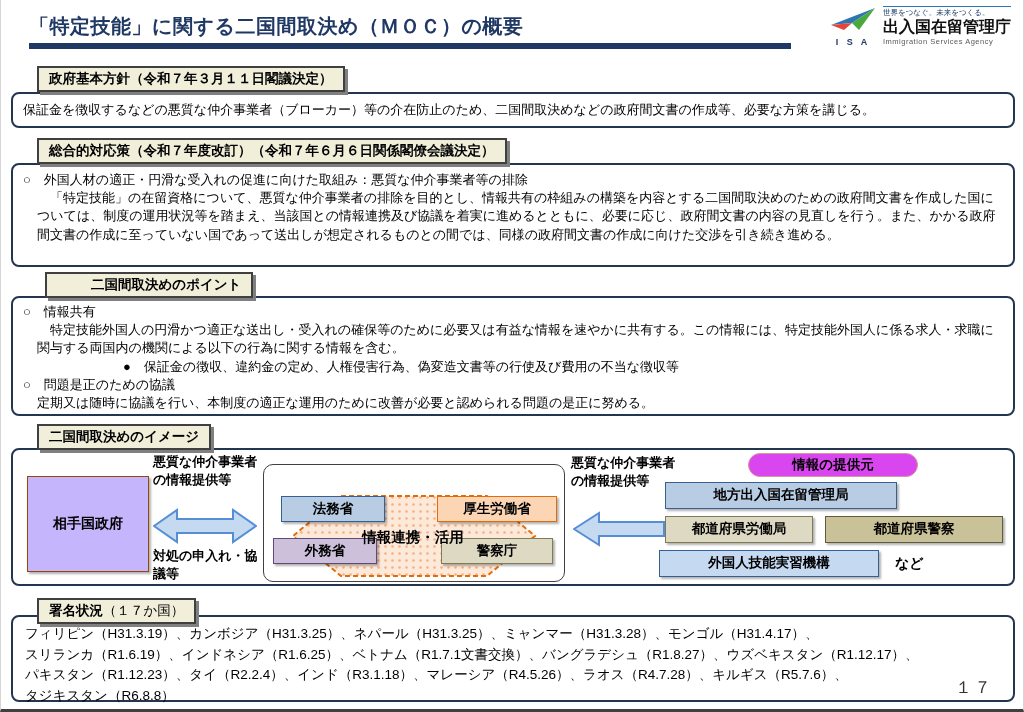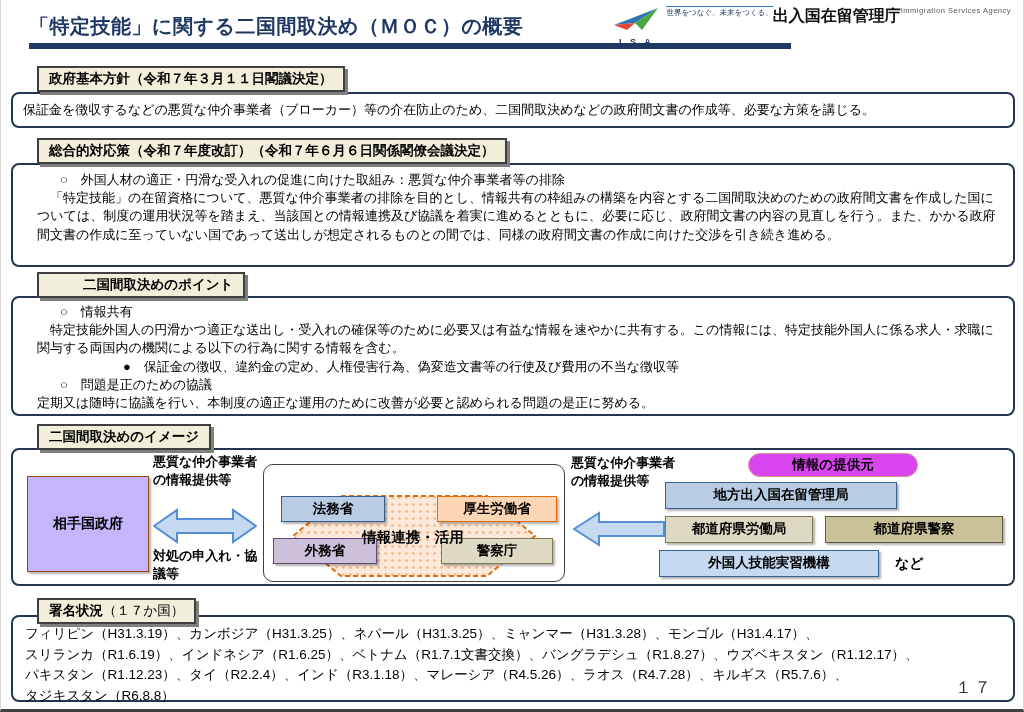--- a/index.html
+++ b/index.html
@@ -19,37 +19,37 @@
     position:absolute;left:28px;top:13px;
     font-size:20px;font-weight:bold;color:#1F3864;letter-spacing:.5px;
     white-space:nowrap;
   }
   .title-underline{
     position:absolute;left:28px;top:43px;width:762px;height:6px;background:#1F3864;
   }
   .logo{position:absolute;right:12px;top:6px;display:flex;align-items:flex-start;gap:7px;}
   .logo-mark{width:46px;text-align:center;}
   .logo-isa{font-size:9px;font-weight:bold;color:#1F3864;letter-spacing:3px;margin-top:1px;}
-  .logo-text{display:flex;flex-direction:row;line-height:1.25;}
+  .logo-text{display:flex;flex-direction:column;line-height:1.25;}
   .logo-tagline{font-size:7.5px;color:#17365D;border-top:1px solid #2E75B6;padding-top:1px;}
   .logo-agency{font-size:16px;font-weight:bold;color:#111;}
   .logo-agency-en{font-size:7.5px;color:#595959;letter-spacing:.5px;}
   
   .sec-header{
     position:absolute;z-index:3;
     background:#F1EED9;border:2px solid #404040;
     box-shadow:3px 3px 0 #808080;
     font-size:13.5px;font-weight:bold;color:#000;
     padding:2px 10px;white-space:nowrap;
   }
   .sec-box{
     position:absolute;background:#fff;border:2px solid #24364F;border-radius:8px;
     box-sizing:border-box;font-size:13px;line-height:1.4;color:#000;
   }
-  .hang{padding-left:2em;text-indent:-2em;margin-left:37px;}
+  .hang{padding-left:2em;text-indent:-2em;}
   .para{padding-left:14px;text-indent:1em;}
   .para2{padding-left:14px;}
   .bullet-line{padding-left:100px;}
   
   .diagram{position:absolute;inset:0;}
   .dg{position:absolute;box-sizing:border-box;}
   .node{
     display:flex;align-items:center;justify-content:center;
     font-weight:bold;font-size:13.5px;text-align:center;
     border:1.5px solid #376092;background:#B8CCE4;
@@ -101,21 +101,21 @@
   <div class="sec-box" style="left:10px;top:92px;width:1004px;height:36px;padding:7px 10px;">
     <div>保証金を徴収するなどの悪質な仲介事業者（ブローカー）等の介在防止のため、二国間取決めなどの政府間文書の作成等、必要な方策を講じる。</div>
   </div>
 
   <div class="sec-header" style="left:36px;top:138px;">総合的対応策（令和７年度改訂）（令和７年６月６日関係閣僚会議決定）</div>
   <div class="sec-box" style="left:10px;top:163px;width:1004px;height:104px;padding:6px 10px;">
     <div class="hang">○　外国人材の適正・円滑な受入れの促進に向けた取組み：悪質な仲介事業者等の排除</div>
     <div class="para">「特定技能」の在留資格について、悪質な仲介事業者の排除を目的とし、情報共有の枠組みの構築を内容とする二国間取決めのための政府間文書を作成した国については、制度の運用状況等を踏まえ、当該国との情報連携及び協議を着実に進めるとともに、必要に応じ、政府間文書の内容の見直しを行う。また、かかる政府間文書の作成に至っていない国であって送出しが想定されるものとの間では、同様の政府間文書の作成に向けた交渉を引き続き進める。</div>
   </div>
 
-  <div class="sec-header" style="left:36px;top:272px;padding-left:44px;">二国間取決めのポイント</div>
+  <div class="sec-header" style="left:44px;top:272px;padding-left:44px;">二国間取決めのポイント</div>
   <div class="sec-box" style="left:10px;top:296px;width:1004px;height:120px;padding:5px 10px;">
     <div class="hang">○　情報共有</div>
     <div class="para">特定技能外国人の円滑かつ適正な送出し・受入れの確保等のために必要又は有益な情報を速やかに共有する。この情報には、特定技能外国人に係る求人・求職に関与する両国内の機関による以下の行為に関する情報を含む。</div>
     <div class="bullet-line">●　保証金の徴収、違約金の定め、人権侵害行為、偽変造文書等の行使及び費用の不当な徴収等</div>
     <div class="hang">○　問題是正のための協議</div>
     <div class="para2">定期又は随時に協議を行い、本制度の適正な運用のために改善が必要と認められる問題の是正に努める。</div>
   </div>
 
   <div class="sec-header" style="left:36px;top:424px;">二国間取決めのイメージ</div>
   <div class="sec-box" style="left:10px;top:448px;width:1004px;height:138px;">

